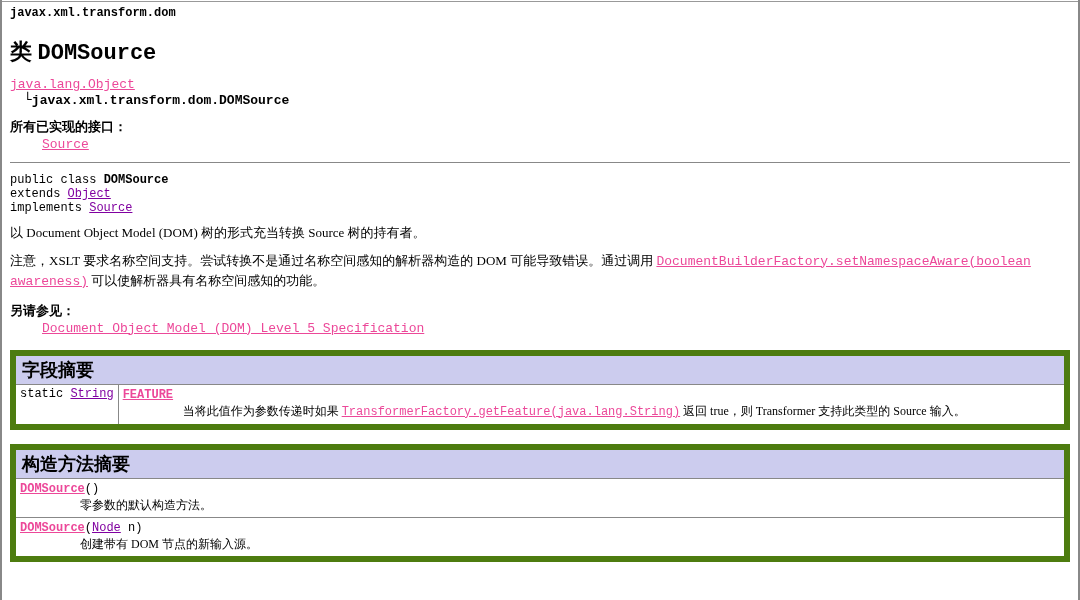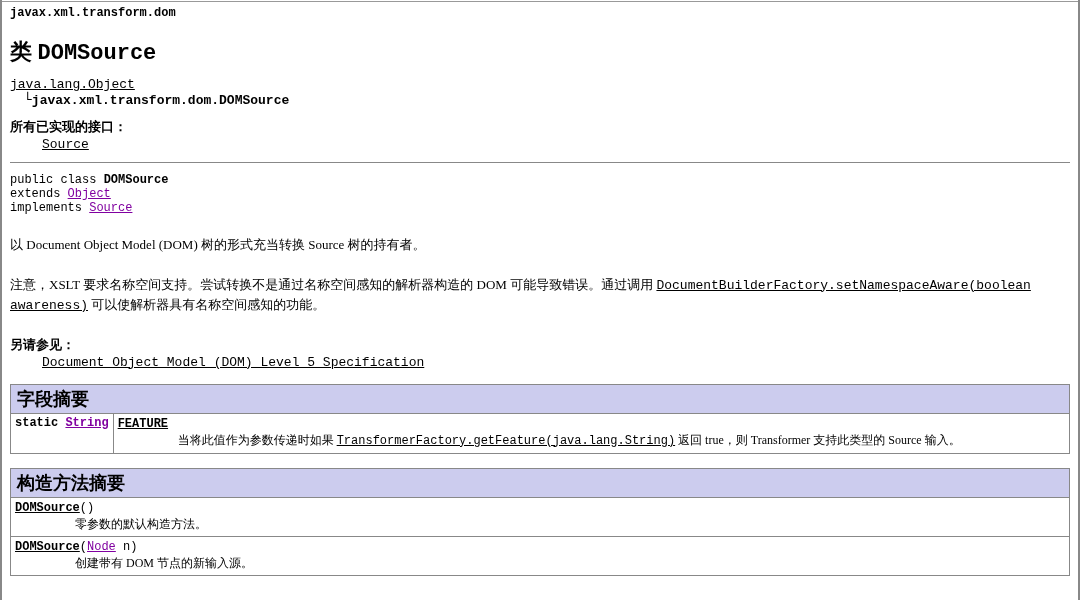--- a/index.html
+++ b/index.html
@@ -33,21 +33,21 @@
     font-size: 22px;
     font-weight: bold;
     margin: 2px 0 10px 0;
     font-family: SimSun, serif;
   }
   a {
     color: #8000a0;
     text-decoration: underline;
   }
   a.blue {
-    color: #000000;
+    color: #ec4899;
   }
   .inherit-tree {
     margin-bottom: 8px;
   }
   .inherit-tree .l2 {
     padding-left: 14px;
   }
   .tree-elbow {
     font-family: monospace;
   }
@@ -63,27 +63,27 @@
     border-top: 1px solid #888;
     margin: 10px 0;
   }
   pre.decl {
     margin: 0 0 8px 0;
     font-family: "Courier New", monospace;
     font-size: 12px;
     white-space: pre;
   }
   p {
-    margin: 20px 0;
+    margin: 8px 0;
     line-height: 1.5;
   }
   table.summary {
     width: 100%;
     border-collapse: collapse;
-    border: 1px solid #4d7c0f;
+    border: 6px solid #4d7c0f;
     margin-top: 14px;
   }
   table.summary th.hdr {
     background: #ccccee;
     text-align: left;
     font-size: 18px;
     font-weight: bold;
     padding: 2px 6px;
     border: 1px solid #888;
     font-family: SimSun, serif;
@@ -103,21 +103,20 @@
   .member-name {
     font-family: "Courier New", monospace;
   }
   .member-desc {
     padding-left: 60px;
     font-family: SimSun, "Times New Roman", serif;
     line-height: 1.6;
   }
   .small-caps {
     font-size: 11px;
-    font-weight: bold;
   }
 </style>
 </head>
 <body>
 
 <div class="frame">
 <div class="content">
 
   <div class="mono pkg">javax.xml.transform.dom</div>
   <h2 class="class-title">

